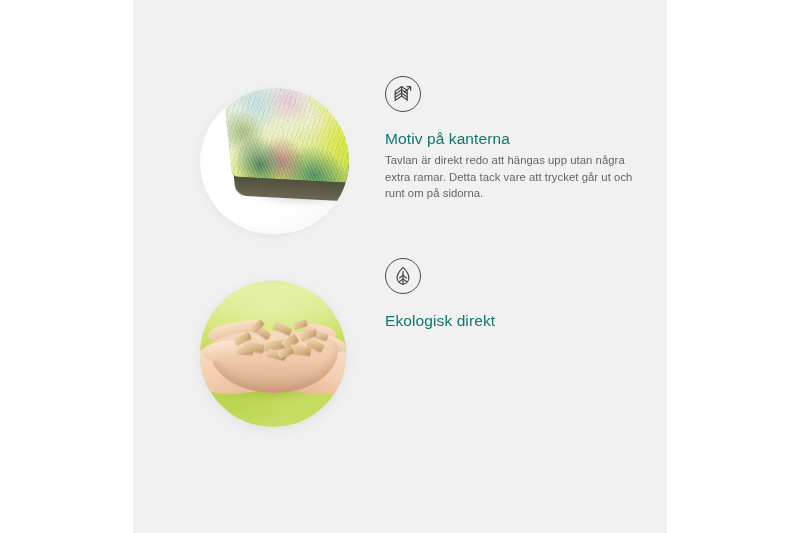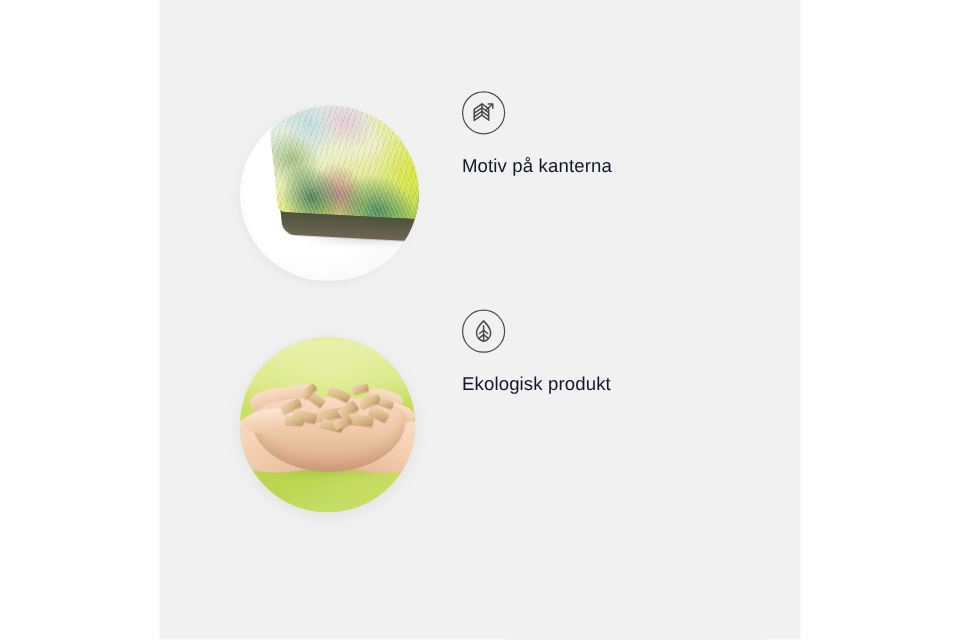--- a/index.html
+++ b/index.html
@@ -275,21 +275,21 @@
     justify-content: center;
     box-sizing: border-box;
   }
   .icon-badge svg { display: block; }
 
   .f-title {
     margin: 17px 0 0 0;
     font-size: 15.5px;
     line-height: 19px;
     font-weight: 400;
-    color: #0f172a;
+    color: #0f766e;
     letter-spacing: 0.1px;
   }
   .f-body {
     margin: 4px 0 0 0;
     font-size: 11.3px;
     line-height: 16.6px;
     color: #646464;
     max-width: 266px;
     letter-spacing: 0.05px;
   }
@@ -328,20 +328,21 @@
             <path d="M4.2 15.3 L10.6 10.9"></path>
             <path d="M10.6 14.0 L16.2 18.0"></path>
             <path d="M10.6 10.9 L16.2 14.9"></path>
             <path d="M10.6 7.8 L16.2 11.8"></path>
             <path d="M10.6 4.6 L16.2 8.6 L16.2 18.0"></path>
             <path d="M13.6 10.0 L19.4 4.9"></path>
             <path d="M15.9 4.7 L19.6 4.7 L19.6 8.3"></path>
           </svg>
         </div>
         <p class="f-title">Motiv på kanterna</p>
+        <p class="f-body">Tavlan är direkt redo att hängas upp utan några extra ramar. Detta tack vare att trycket går ut och runt om på sidorna.</p>
       </div>
     </div>
 
     <div class="feature feature-2">
 
       <div class="thumb-wrap">
         <div class="thumb thumb-2">
           <div class="eco-scene">
             <div class="eco-blur-top"></div>
             <div class="shadow-under"></div>
@@ -378,18 +379,18 @@
         <div class="icon-badge">
           <svg width="24" height="24" viewBox="0 0 24 24" fill="none" stroke="#4a4a4a" stroke-width="1.25" stroke-linecap="round" stroke-linejoin="round">
             <path d="M12 3.4 C8.2 7.2 6.1 10.6 6.1 13.6 C6.1 17.1 8.7 19.8 12 20.3 C15.3 19.8 17.9 17.1 17.9 13.6 C17.9 10.6 15.8 7.2 12 3.4 Z"></path>
             <path d="M12 7.4 L12 20.3"></path>
             <path d="M12 11.2 L8.6 13.9"></path>
             <path d="M12 11.2 L15.4 13.9"></path>
             <path d="M12 14.9 L8.6 17.6"></path>
             <path d="M12 14.9 L15.4 17.6"></path>
           </svg>
         </div>
-        <p class="f-title">Ekologisk produkt</p>
+        <p class="f-title">Ekologisk direkt</p>
       </div>
     </div>
 
   </div>
 </div>
 
 </body></html>

